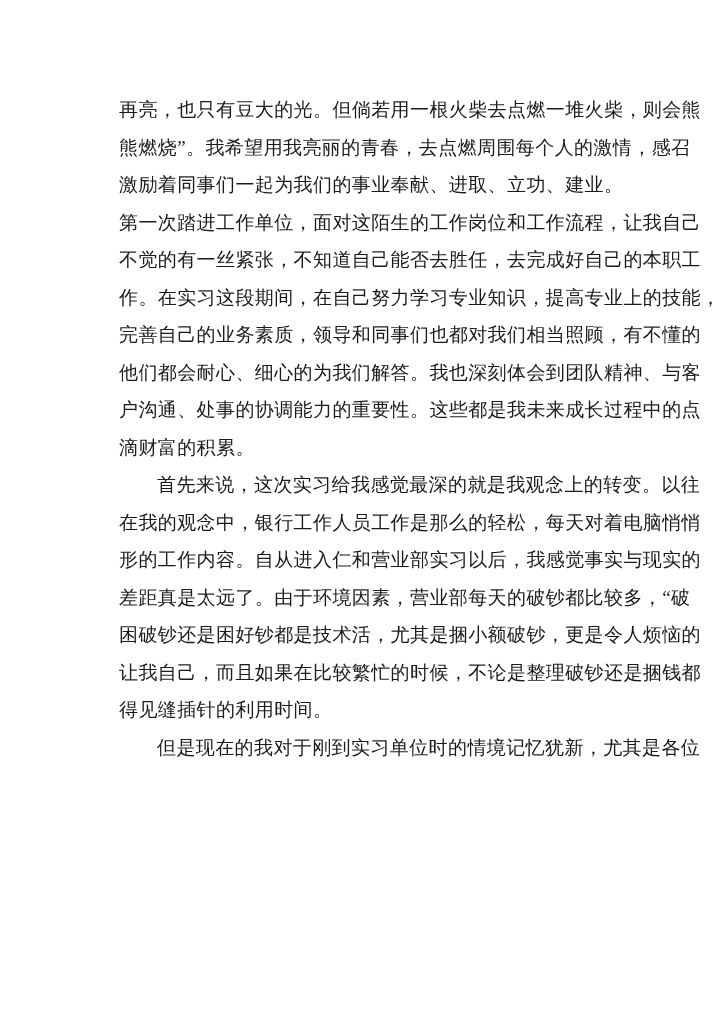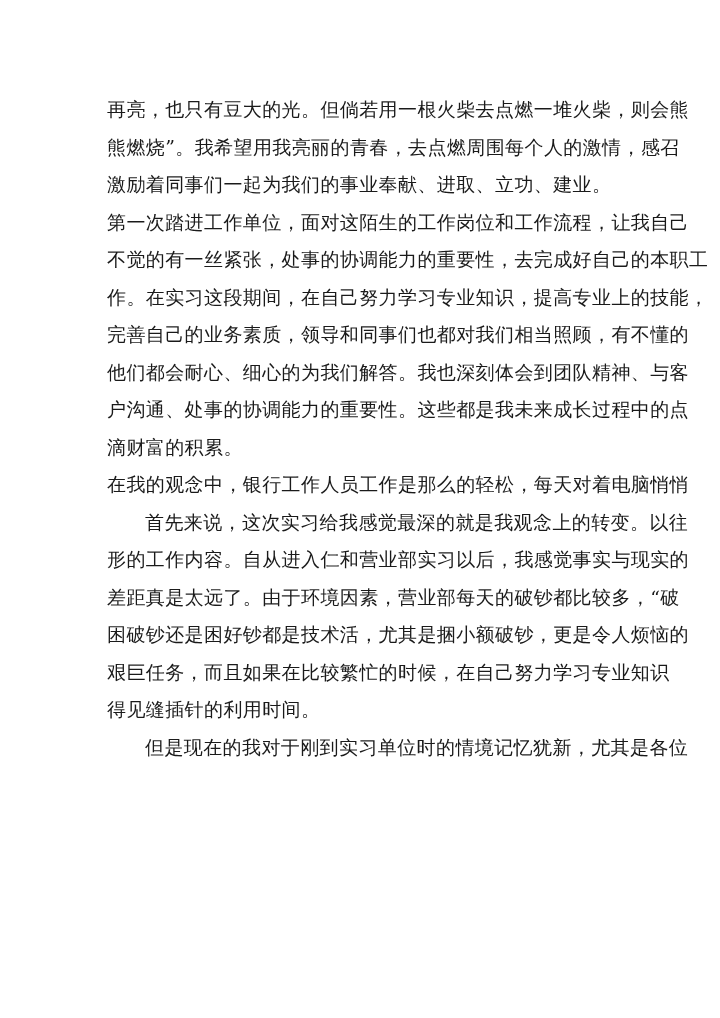--- a/index.html
+++ b/index.html
@@ -10,23 +10,24 @@
     body {
       width: 720px;
       height: 1018px;
       overflow: hidden;
       position: relative;
       font-family: "DejaVu Serif", "Liberation Serif", serif;
       color: #1a1a1a;
     }
     .page {
       position: absolute;
-      left: 107px;
+      left: 119px;
       top: 91px;
       width: 504px;
+      font-family: Liberation Serif, serif;
     }
     .line {
       height: 37.5px;
       line-height: 37.5px;
       font-size: 19px;
       white-space: nowrap;
       letter-spacing: 0.4px;
       text-align: justify;
       text-align-last: justify;
     }
@@ -49,34 +50,34 @@
 
   <div>
     <div class="line">再亮，也只有豆大的光。但倘若用一根火柴去点燃一堆火柴，则会熊</div>
     <div class="line">熊燃烧”。我希望用我亮丽的青春，去点燃周围每个人的激情，感召</div>
     <div class="line last">激励着同事们一起为我们的事业奉献、进取、立功、建业。</div>
   </div>
 
 
   <div>
     <div class="line">第一次踏进工作单位，面对这陌生的工作岗位和工作流程，让我自己</div>
-    <div class="line">不觉的有一丝紧张，处事的协调能力的重要性，去完成好自己的本职工</div>
+    <div class="line">不觉的有一丝紧张，不知道自己能否去胜任，去完成好自己的本职工</div>
     <div class="line">作。在实习这段期间，在自己努力学习专业知识，提高专业上的技能，</div>
     <div class="line">完善自己的业务素质，领导和同事们也都对我们相当照顾，有不懂的</div>
     <div class="line">他们都会耐心、细心的为我们解答。我也深刻体会到团队精神、与客</div>
     <div class="line">户沟通、处事的协调能力的重要性。这些都是我未来成长过程中的点</div>
     <div class="line last">滴财富的积累。</div>
   </div>
 
   <div>
+    <div class="line indent">首先来说，这次实习给我感觉最深的就是我观念上的转变。以往</div>
     <div class="line">在我的观念中，银行工作人员工作是那么的轻松，每天对着电脑悄悄</div>
-    <div class="line indent">首先来说，这次实习给我感觉最深的就是我观念上的转变。以往</div>
     <div class="line">形的工作内容。自从进入仁和营业部实习以后，我感觉事实与现实的</div>
     <div class="line">差距真是太远了。由于环境因素，营业部每天的破钞都比较多，“破</div>
     <div class="line">困破钞还是困好钞都是技术活，尤其是捆小额破钞，更是令人烦恼的</div>
-    <div class="line">艰巨任务，而且如果在比较繁忙的时候，在自己努力学习专业知识</div>
+    <div class="line">让我自己，而且如果在比较繁忙的时候，不论是整理破钞还是捆钱都</div>
     <div class="line last">得见缝插针的利用时间。</div>
   </div>
 
   <div>
     <div class="line indent">但是现在的我对于刚到实习单位时的情境记忆犹新，尤其是各位</div>
   </div>
 </div>
 
 </body></html>

